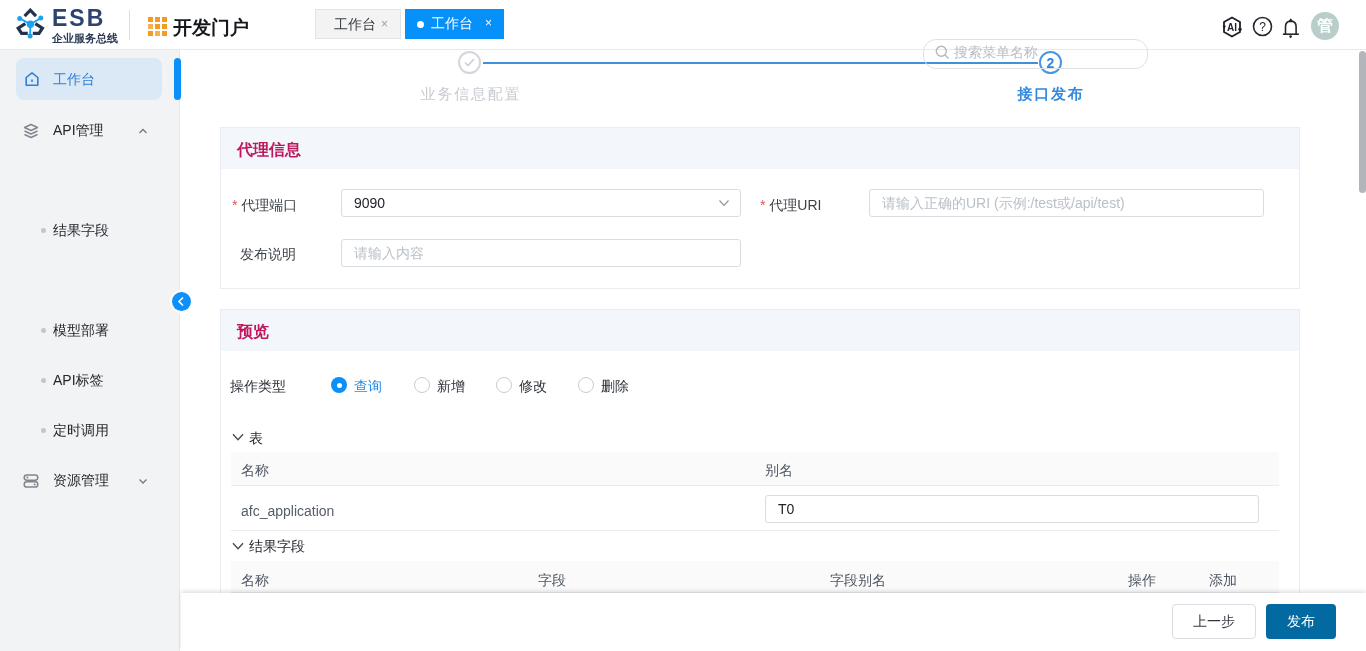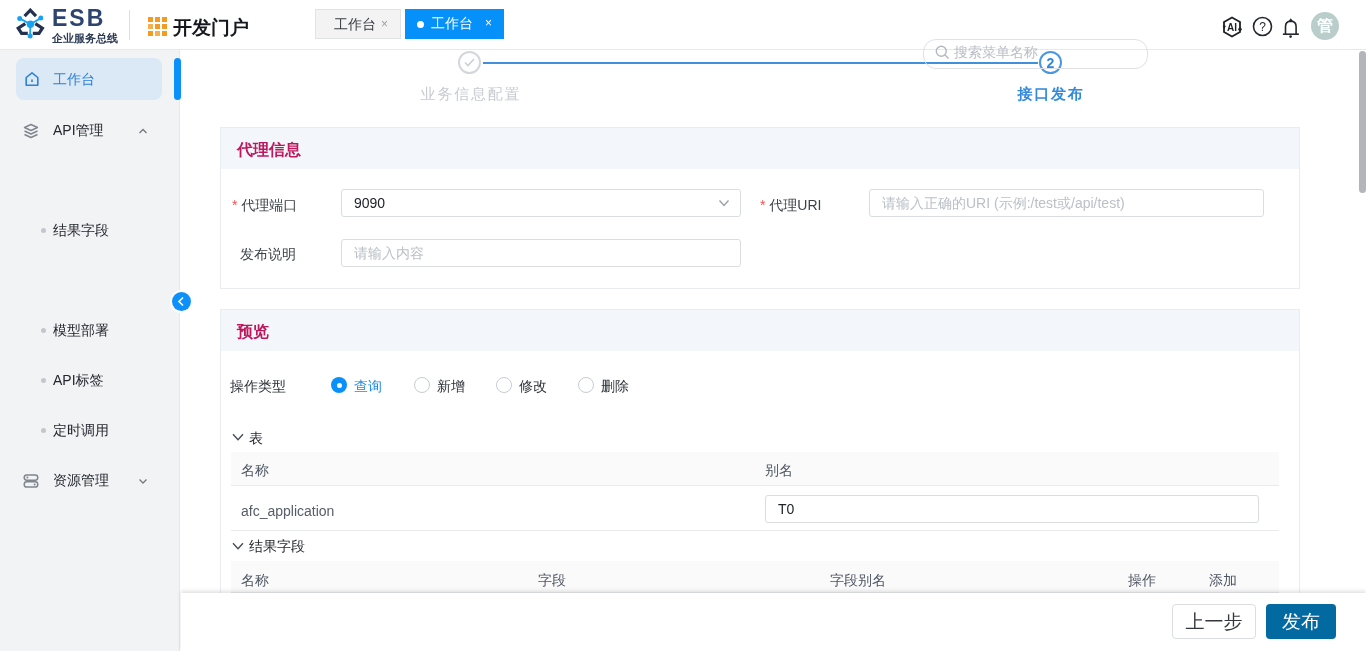--- a/index.html
+++ b/index.html
@@ -53,21 +53,21 @@
   .lbl14 { font-size:14px; color:#3c424a; }
   .red { color:#f34d51; }
 
   
   .thead { position:absolute; background:#fafafa; border-bottom:1px solid #e9ecef; }
   .th { position:absolute; font-size:14px; color:#4e5663; }
   .td { position:absolute; font-size:14px; color:#555d68; }
 
   
   #footer { position:absolute; left:181px; top:593px; width:1185px; height:58px; background:#fff; box-shadow:0 -2px 4px rgba(0,0,0,.12); z-index:25; }
-  .btn { position:absolute; top:11px; height:35px; border-radius:4px; font-size:19px; text-align:center; line-height:33px; }
+  .btn { position:absolute; top:11px; height:35px; border-radius:4px; font-size:14px; text-align:center; line-height:33px; }
   .btn-prev { left:991px; width:84px; border:1px solid #dadde1; color:#34383e; background:#fff; }
   .btn-pub { left:1085px; width:70px; background:#0369a1; color:#fff; line-height:35px; }
 
   .scrollthumb { position:absolute; left:1359px; top:51px; width:7px; height:142px; border-radius:4px; background:#b2b5ba; z-index:50; }
 </style>
 </head>
 <body>
 
 <div id="hdr">
   <svg class="abs" style="left:16px;top:8px" width="30" height="32" viewBox="0 0 30 32">

